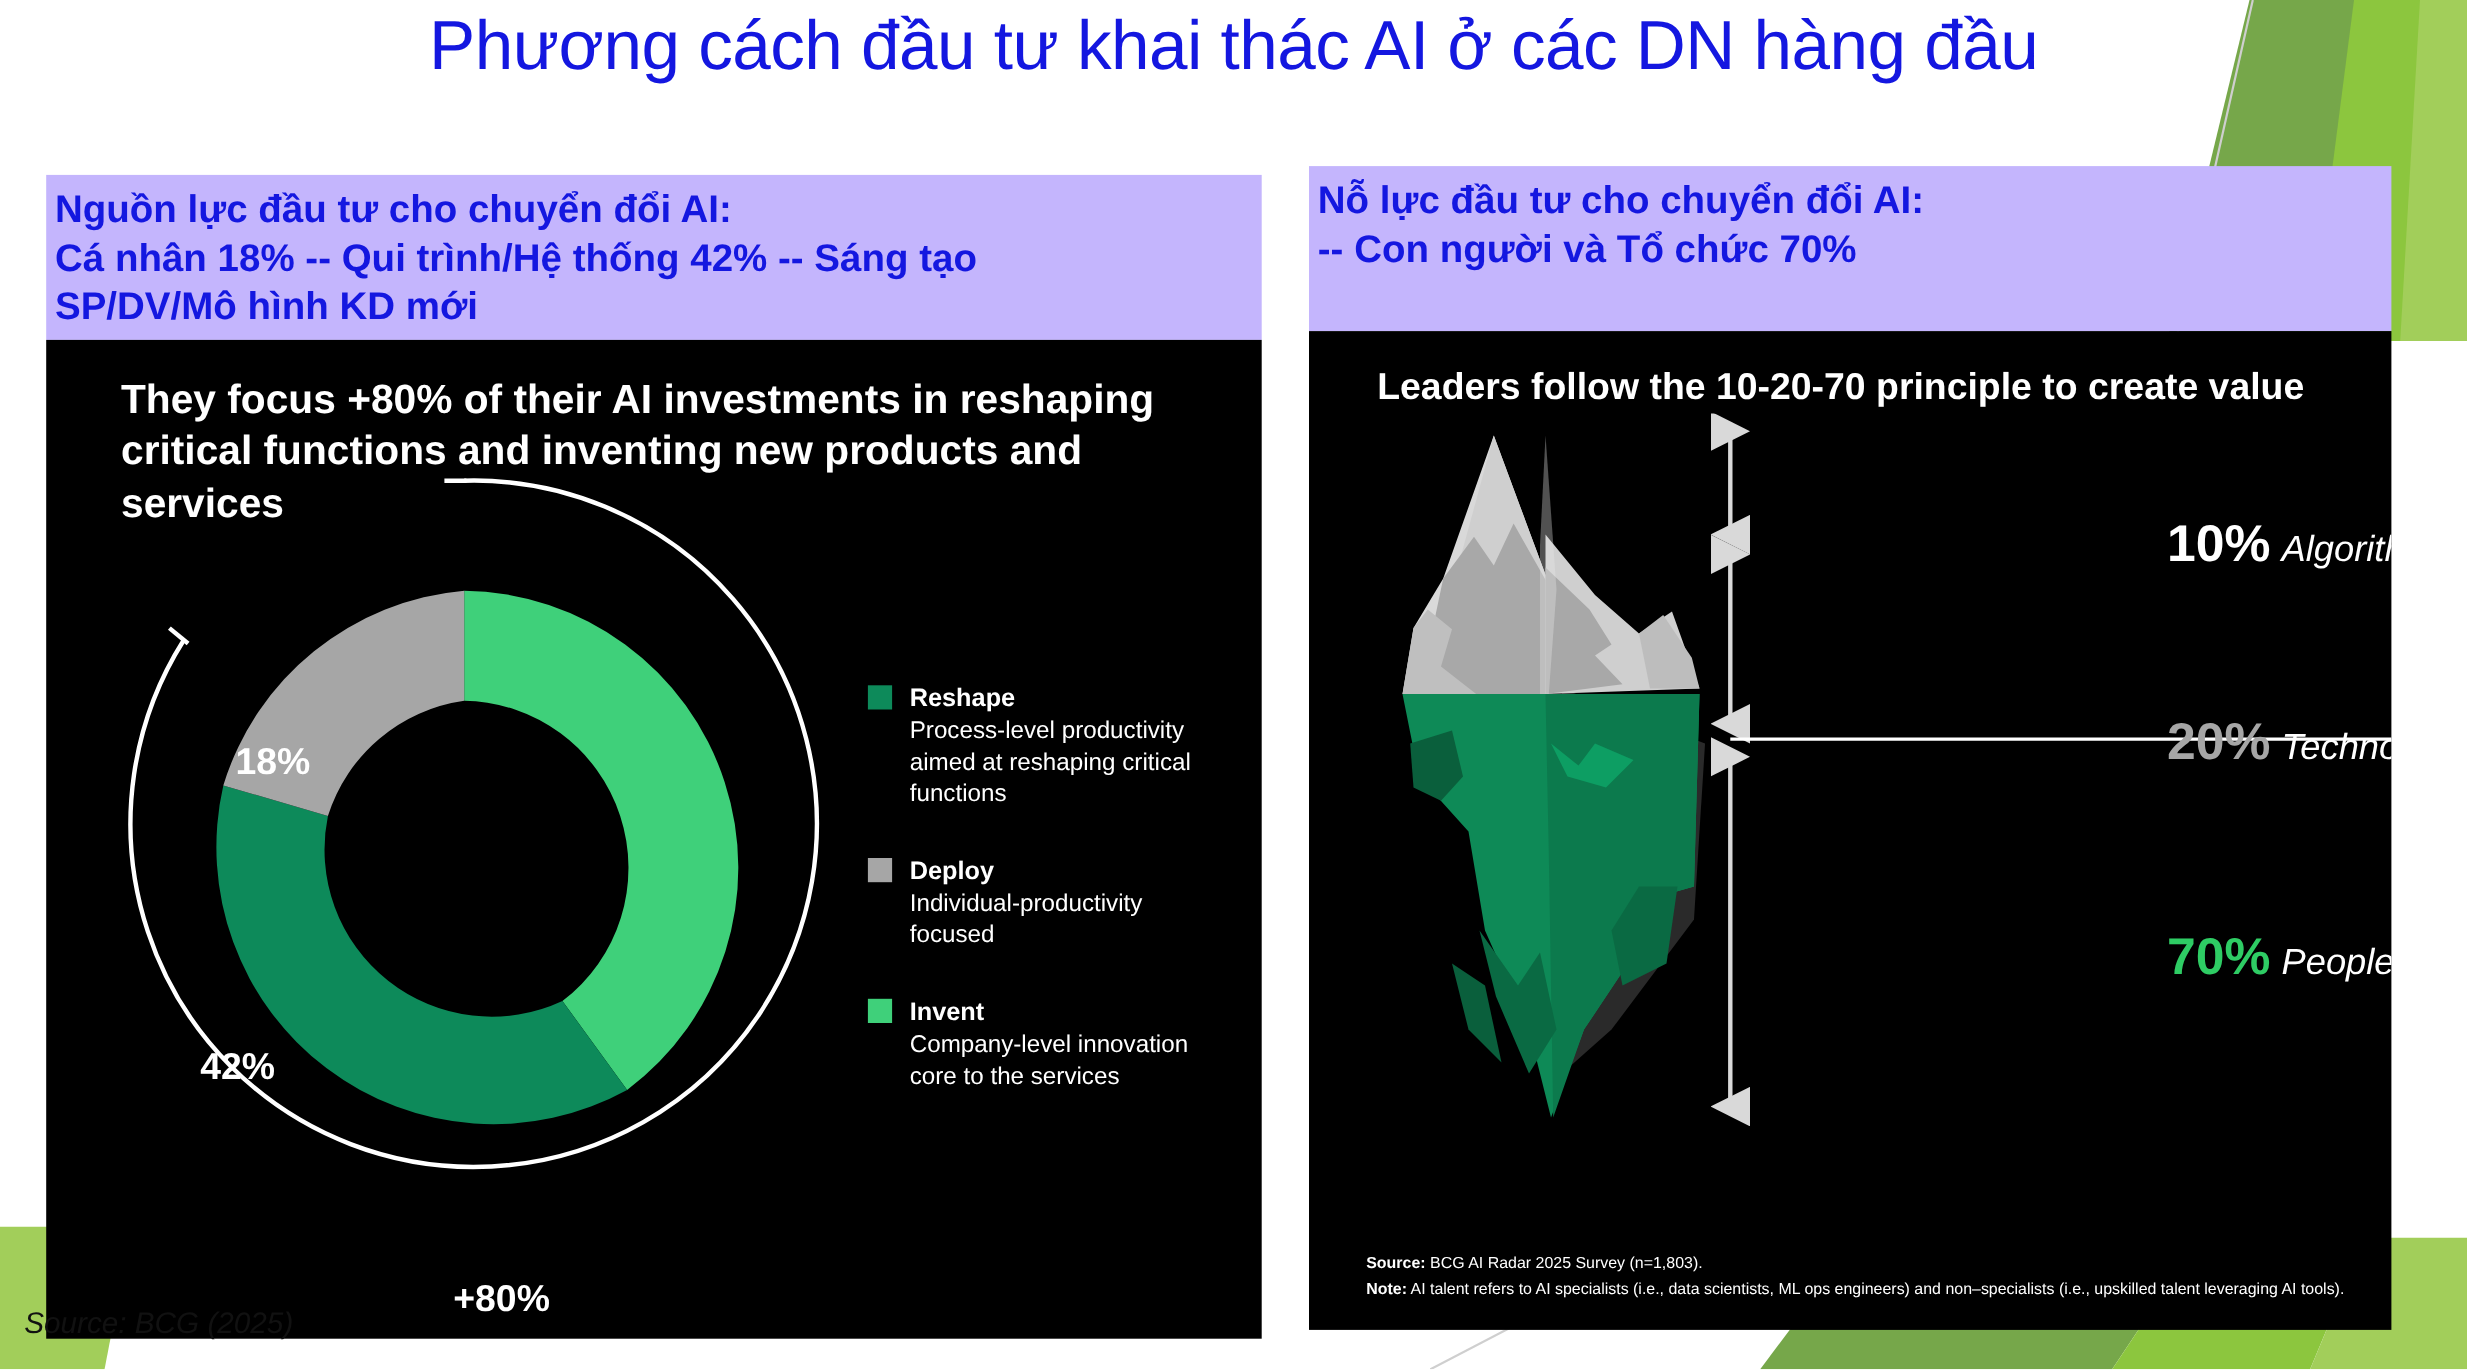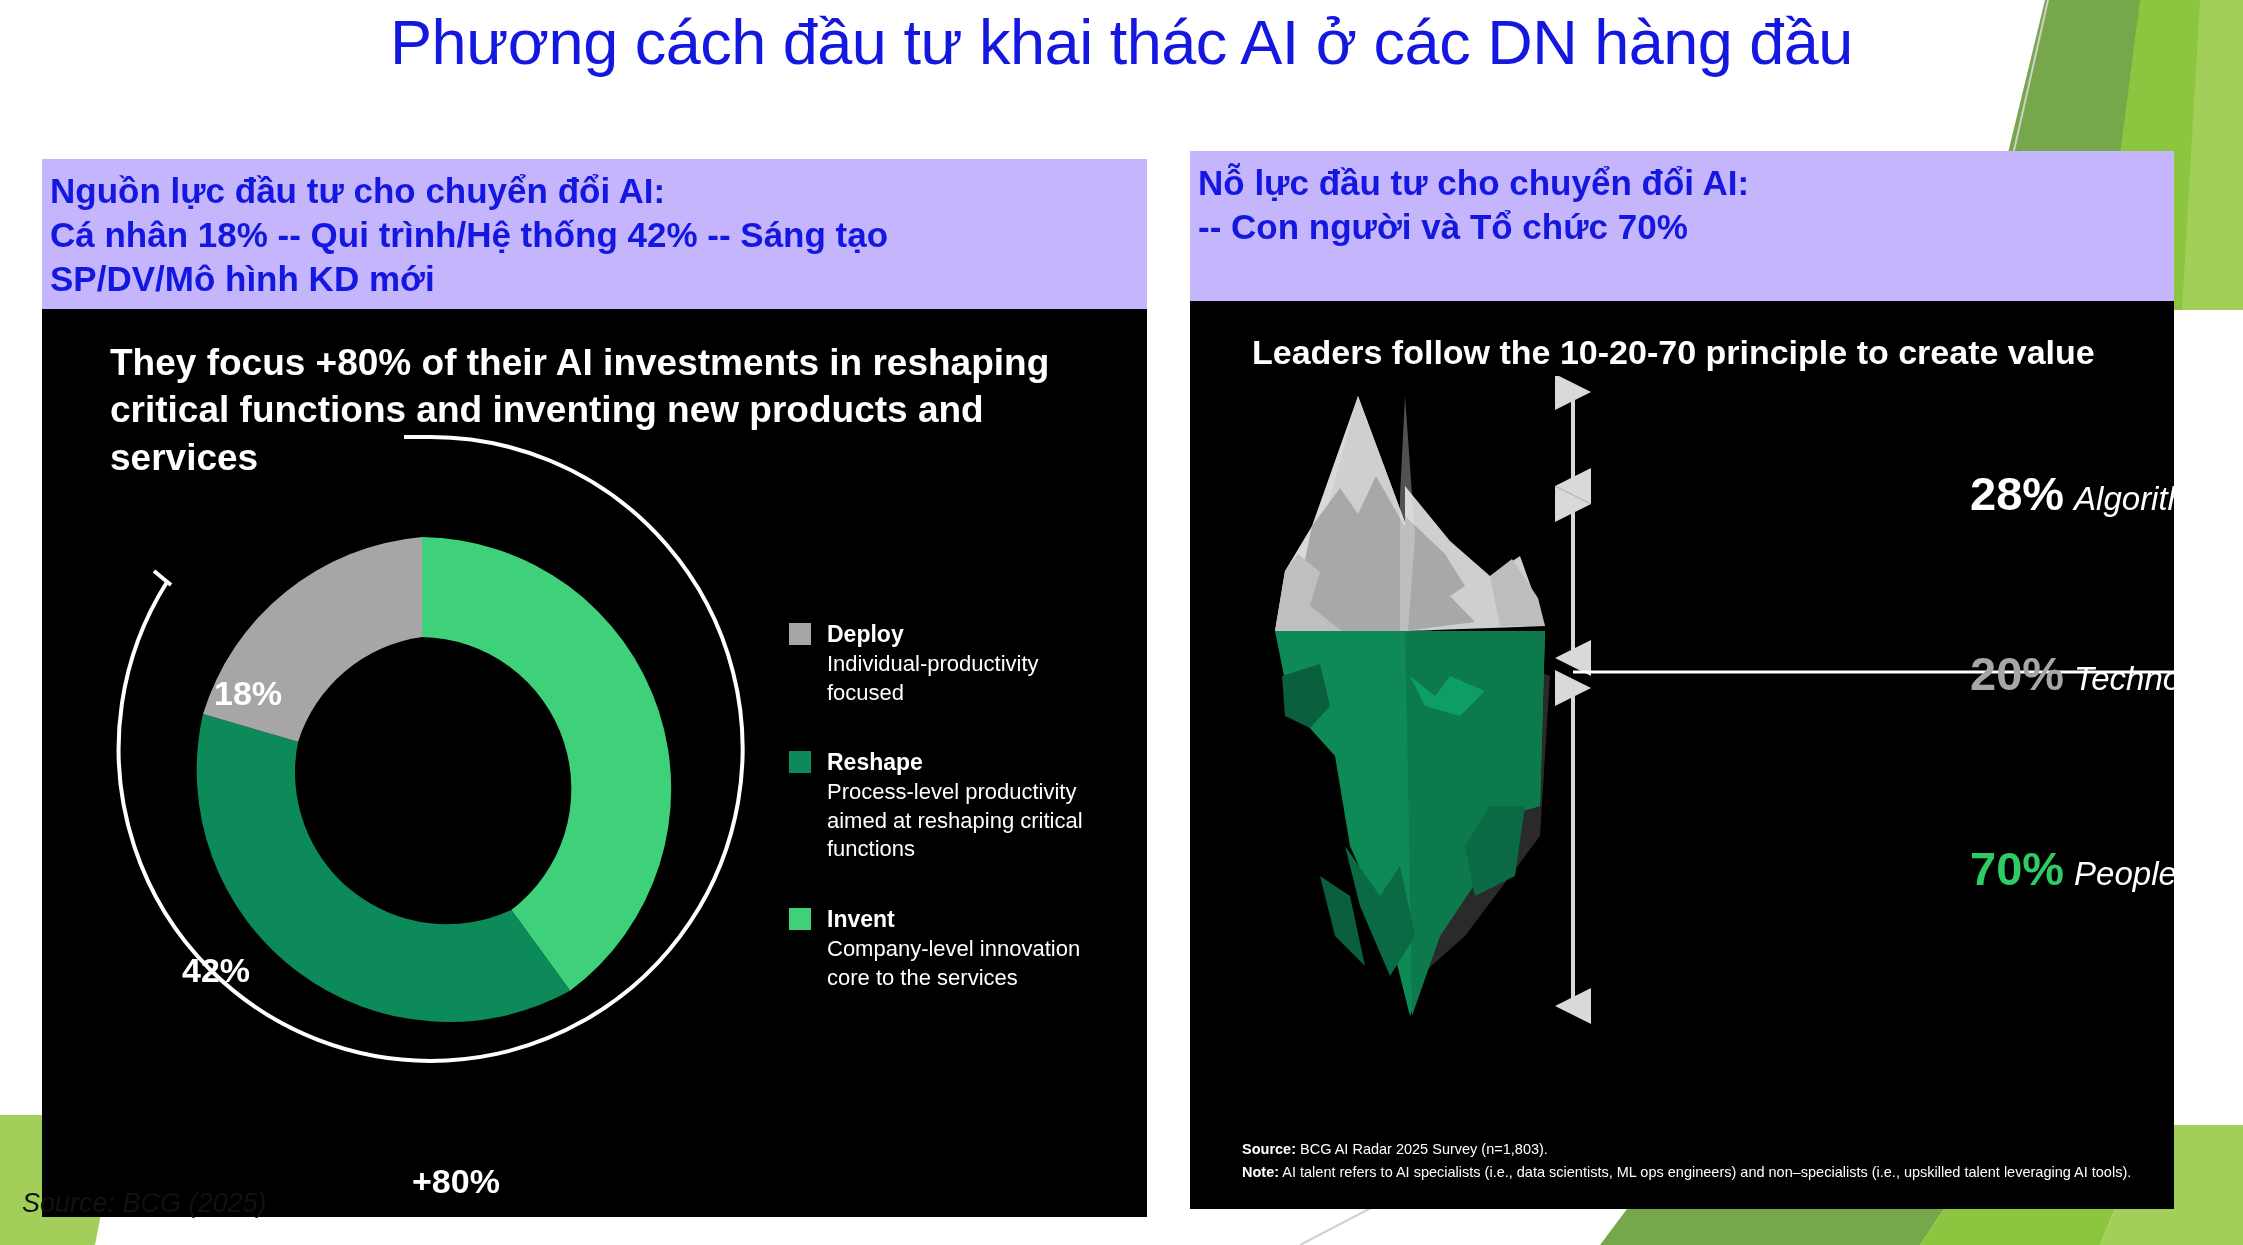--- a/index.html
+++ b/index.html
@@ -204,29 +204,29 @@
 
         <div class="pct-label" id="label-18">18%</div>
         <div class="pct-label" id="label-40">40%</div>
         <div class="pct-label" id="label-42">42%</div>
         <div class="pct-label" id="label-80">+80%</div>
       </div>
 
       <div id="legend">
 
         <div class="legend-item">
+          <span class="legend-swatch" style="background:#0D8A5A"></span>
+          <div class="legend-title">Reshape</div>
+          <div class="legend-desc">Process-level productivity aimed at reshaping critical functions</div>
+        </div>
+
+        <div class="legend-item">
           <span class="legend-swatch" style="background:#A6A6A6"></span>
           <div class="legend-title">Deploy</div>
           <div class="legend-desc">Individual-productivity focused</div>
-        </div>
-
-        <div class="legend-item">
-          <span class="legend-swatch" style="background:#0D8A5A"></span>
-          <div class="legend-title">Reshape</div>
-          <div class="legend-desc">Process-level productivity aimed at reshaping critical functions</div>
         </div>
 
         <div class="legend-item">
           <span class="legend-swatch" style="background:#3FD07A"></span>
           <div class="legend-title">Invent</div>
           <div class="legend-desc">Company-level innovation core to the services</div>
         </div>
 
       </div>
 
@@ -282,21 +282,21 @@
           <line x1="28" y1="16" x2="28" y2="110" stroke="#d9d9d9" stroke-width="4" marker-start="url(#ah)" marker-end="url(#at)"></line>
 
           <line x1="28" y1="128" x2="28" y2="282" stroke="#d9d9d9" stroke-width="4" marker-start="url(#ah)" marker-end="url(#at)"></line>
 
           <line x1="28" y1="296" x2="635" y2="296" stroke="#ffffff" stroke-width="3"></line>
 
           <line x1="28" y1="312" x2="28" y2="630" stroke="#d9d9d9" stroke-width="4" marker-start="url(#ah)" marker-end="url(#at)"></line>
         </svg>
 
         <div class="ice-row" id="row-10">
-          <span class="ice-pct">28%</span><span class="ice-name">Algorithms</span>
+          <span class="ice-pct">10%</span><span class="ice-name">Algorithms</span>
         </div>
 
         <div class="ice-row" id="row-20">
           <span class="ice-pct">20%</span><span class="ice-name">Technology</span>
         </div>
 
         <div class="ice-row" id="row-70">
           <span class="ice-pct">70%</span><span class="ice-name">People and processes</span>
         </div>
       </div>

